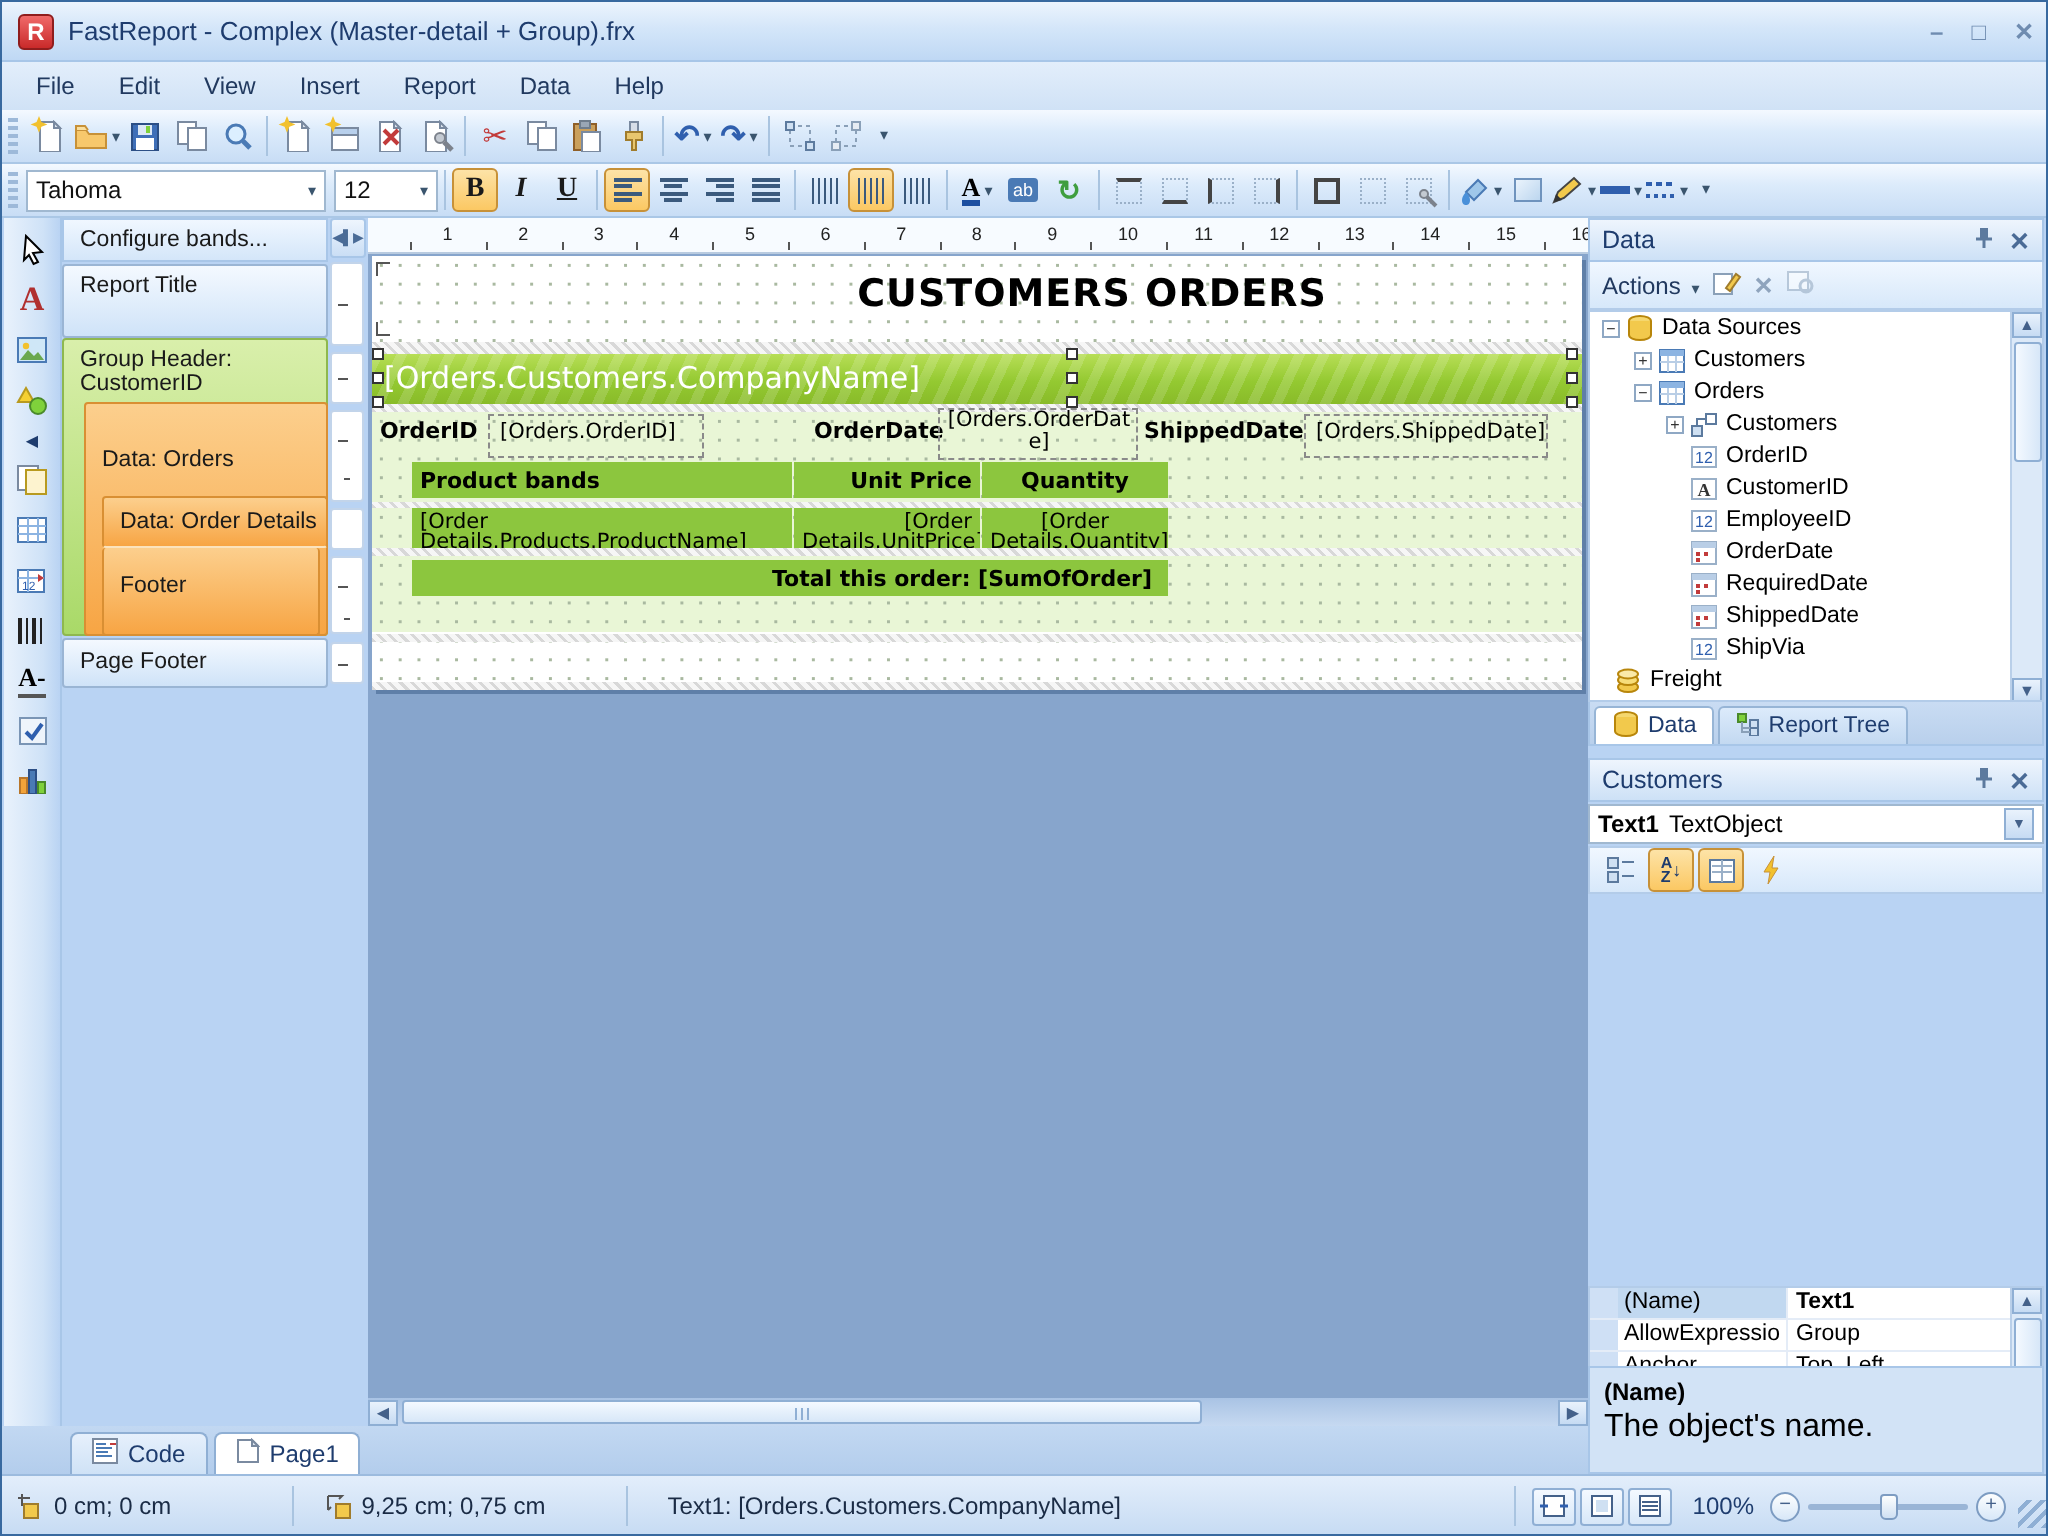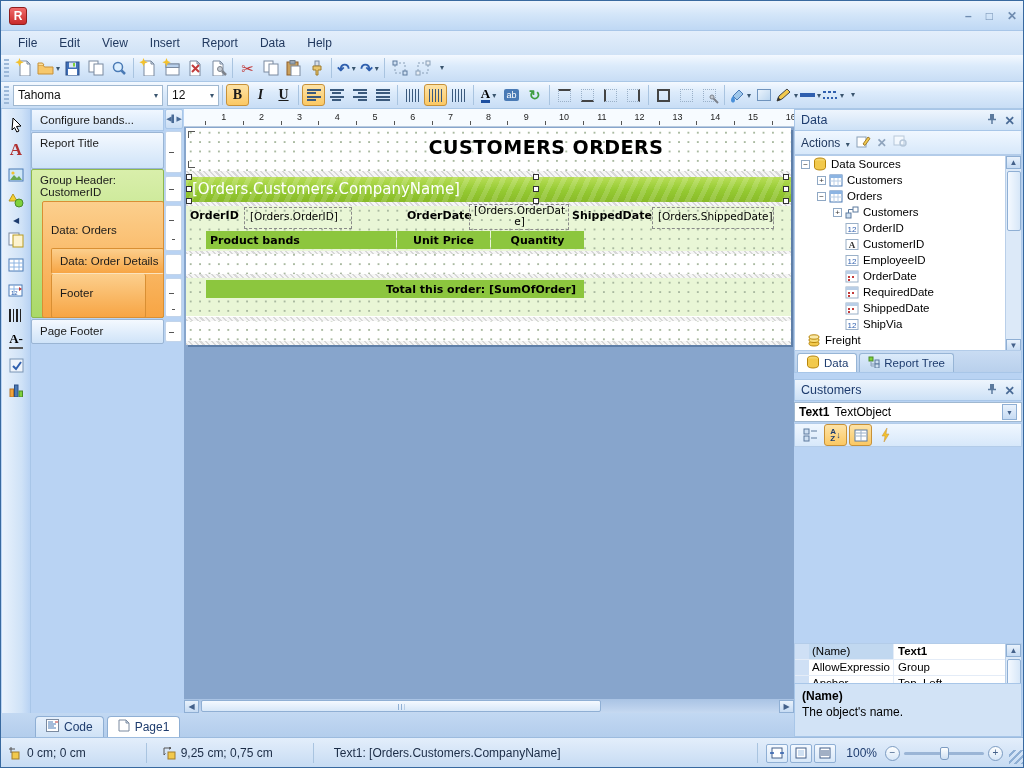--- a/index.html
+++ b/index.html
@@ -118,20 +118,21 @@
   .ztrack { width:80px; height:3px; background:#9ab5d6; border-radius:2px; margin:0 4px; position:relative; }
   .zthumb { position:absolute; left:36px; top:-5px; width:9px; height:13px; background:linear-gradient(180deg,#fdfefe,#cfe0f3); border:1px solid #7d9cc2; border-radius:2px 2px 3px 3px; }
 </style>
 </head>
 <body>
 
 <div class="window">
 
   <div class="abs titlebar">
     <div class="appicon">R</div>
+    <span class="title-text">FastReport - Complex (Master-detail + Group).frx</span>
     <div class="wctl">
       <span>–</span>
       <span>□</span>
       <span>✕</span>
     </div>
   </div>
 
   <div class="abs menubar" id="menubar">
       <div class="menu-item">File</div>
       <div class="menu-item">Edit</div>
@@ -494,21 +495,21 @@
   <div class="abs bands">
     <div class="abs bands-header">
         <span>Configure bands...</span>
       </div>
     <div class="abs band blue" style="left:0;top:23px;width:133px;height:37px;"><span>Report Title</span></div>
     <div class="abs band green" style="left:0;top:60px;width:133px;height:149px;">
         <span style="display:block;width:110px;">Group Header: CustomerID</span>
       </div>
     <div class="abs band orange" style="left:11px;top:92px;width:122px;height:117px;padding-top:22px;"><span>Data: Orders</span></div>
     <div class="abs band orange" style="left:20px;top:139px;width:113px;height:26px;padding-top:6px;border-bottom:1px solid #fbe3bd;"><span>Data: Order Details</span></div>
-    <div class="abs band orange" style="left:20px;top:165px;width:95px;height:44px;padding-top:13px;border-top:none;"><span>Footer</span></div>
+    <div class="abs band orange" style="left:20px;top:165px;width:109px;height:44px;padding-top:13px;border-top:none;"><span>Footer</span></div>
     <div class="abs band blue" style="left:0;top:210px;width:133px;height:25px;padding-top:5px;"><span>Page Footer</span></div>
   </div>
 
   <div class="abs bandruler">
     <div class="abs br-split">◀▌▶</div>
     <div class="abs br-block" style="top:22px;height:42px;">
         <i style="top:20px;"></i>
       </div>
     <div class="abs br-block" style="top:67px;height:26px;">
         <i style="top:12px;"></i>
@@ -594,25 +595,30 @@
         <div class="selbox" style="left:58px;top:1px;width:108px;height:22px;"></div>
         <span class="fld-expr" style="left:64px;top:4px;">[Orders.OrderID]</span>
         <span class="fld-label" style="left:221px;top:3px;">OrderDate</span>
         <div class="selbox" style="left:283px;top:-2px;width:100px;height:26px;"></div>
         <span class="fld-expr" style="left:287px;top:-1px;width:93px;text-align:center;word-break:break-all;line-height:11px;">[Orders.OrderDate]</span>
         <span class="fld-label" style="left:386px;top:3px;">ShippedDate</span>
         <div class="selbox" style="left:466px;top:1px;width:122px;height:22px;"></div>
         <span class="fld-expr" style="left:472px;top:4px;">[Orders.ShippedDate]</span>
 
         <div class="gcell hdr" style="left:20px;top:25px;width:190px;height:18px;">Product bands</div>
-        <div class="gcell hdr" style="left:211px;top:25px;width:93px;height:18px;text-align:center;">Unit Price</div>
+        <div class="gcell hdr" style="left:211px;top:25px;width:93px;height:18px;text-align:right;">Unit Price</div>
         <div class="gcell hdr" style="left:305px;top:25px;width:93px;height:18px;text-align:center;">Quantity</div>
       </div>
       <div class="abs hatch" style="top:123px;height:3px;"></div>
 
+      <div class="abs pband greenband dots" style="top:126px;height:20px;">
+        <div class="gcell" style="left:20px;top:0;width:190px;height:20px;line-height:10px;">[Order Details.Products.ProductName]</div>
+        <div class="gcell" style="left:211px;top:0;width:93px;height:20px;line-height:10px;text-align:right;">[Order Details.UnitPrice]</div>
+        <div class="gcell" style="left:305px;top:0;width:93px;height:20px;line-height:10px;text-align:center;">[Order Details.Quantity]</div>
+      </div>
       <div class="abs hatch" style="top:146px;height:4px;"></div>
 
       <div class="abs pband greenband dots" style="top:150px;height:38px;">
         <div class="gcell hdr" style="left:20px;top:2px;width:378px;height:18px;text-align:right;padding-right:8px;">Total this order: [SumOfOrder]</div>
       </div>
       <div class="abs hatch" style="top:189px;height:4px;"></div>
 
       <div class="abs pband" style="top:193px;height:20px;"></div>
       <div class="abs hatch" style="top:213px;height:4px;"></div>
     </div>
@@ -905,21 +911,21 @@
           <span class="val" style="">[,]</span>
         </div>
         <div class="vscroll" style="right:0;top:0;height:234px;">
         <div class="sbtn" style="width:15px;">▲</div>
         <div class="vthumb" style="height:90px;margin-top:2px;"></div>
 
       </div>
     </div>
     <div class="abs pdesc" style="left:0;top:574px;height:54px;">
       <div style="font-weight:bold;font-size:12px;">(Name)</div>
-      <div style="font-size:12px;margin-top:2px;">The object's name.</div>
+      <div style="font-size:16px;margin-top:2px;">The object's name.</div>
     </div>
   </div>
 
   <div class="abs doctabs" id="doctabs">
       <div class="dtab">
         <span><svg width="13" height="13">
             <rect x="0.5" y="0.5" width="12" height="12" fill="#fff" stroke="#7a8aa0"></rect>
             <path d="M2 3h5M2 5h8M2 7h6M2 9h8" stroke="#4a7ab5"></path>
             <path d="M9 3h3" stroke="#c23b3b"></path>
           </svg></span>

